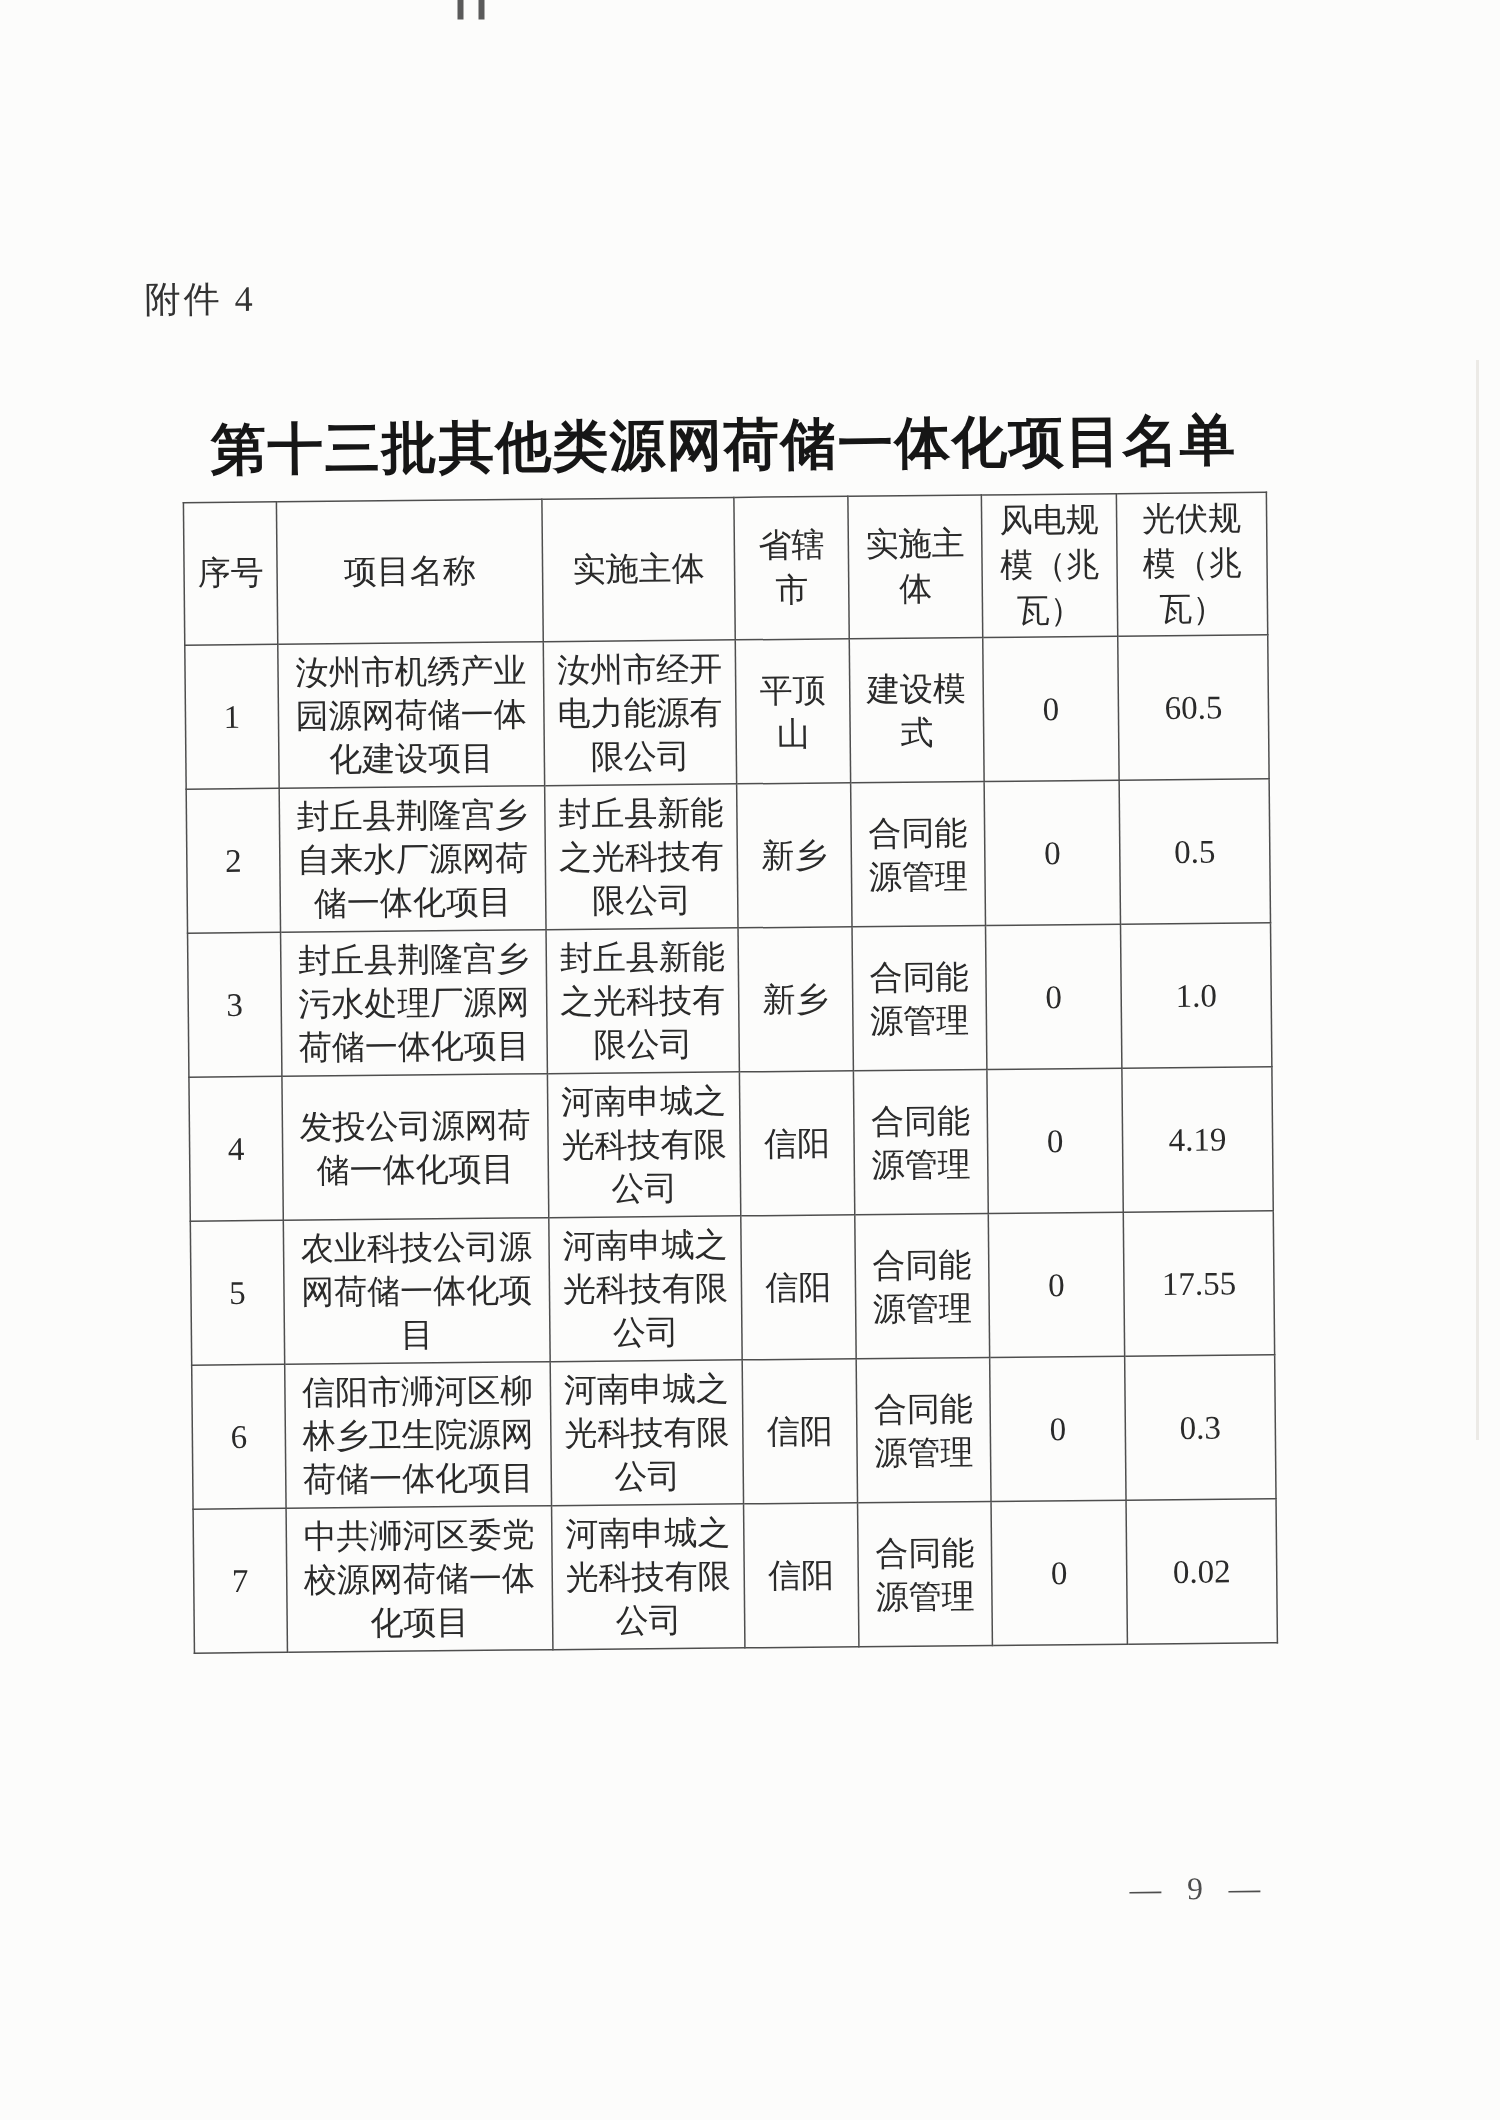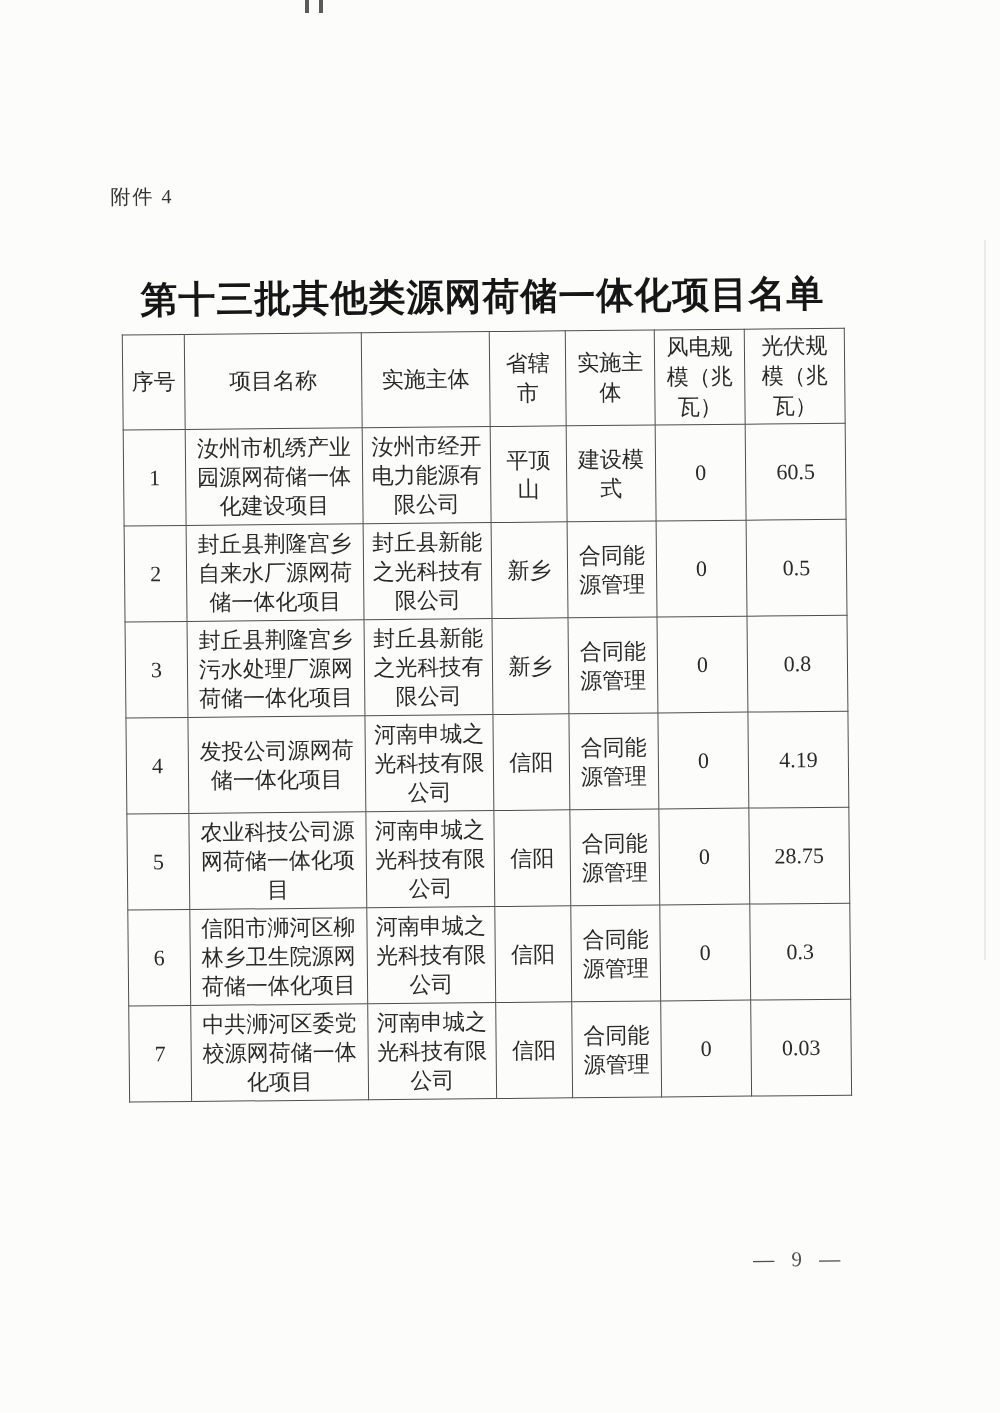--- a/index.html
+++ b/index.html
@@ -11,22 +11,22 @@
   
   .tick{position:absolute;top:0;width:4px;height:13px;background:#5a5a5a;}
   .tick.t1{left:305px;}
   .tick.t2{left:319px;}
   .scan-line{position:absolute;left:984px;top:240px;width:2px;height:720px;background:#eceae6;}
 
   
   .sheet{position:absolute;left:0;top:0;width:1000px;height:1413px;
          transform:rotate(-0.55deg);transform-origin:50% 40%;}
 
-  .attachment{position:absolute;left:114px;top:180px;
-              font-size:20px;color:#333;letter-spacing:2px;}
+  .attachment{position:absolute;left:100px;top:180px;
+              font-size:24px;color:#333;letter-spacing:2px;}
 
   .doc-title{position:absolute;left:110px;top:272px;width:750px;
              text-align:center;font-size:37px;font-weight:bold;color:#161616;
              letter-spacing:1px;white-space:nowrap;}
 
   table.projects{position:absolute;left:124px;top:331px;width:722px;
                  border-collapse:collapse;table-layout:fixed;}
   .projects col.c0{width:62px;}
   .projects col.c1{width:177px;}
   .projects col.c2{width:128px;}
@@ -99,56 +99,56 @@
           <td>0</td>
           <td>0.5</td>
         </tr>
         <tr>
           <td>3</td>
           <td>封丘县荆隆宫乡污水处理厂源网荷储一体化项目</td>
           <td>封丘县新能之光科技有限公司</td>
           <td>新乡</td>
           <td>合同能源管理</td>
           <td>0</td>
-          <td>0.8</td>
+          <td>1.0</td>
         </tr>
         <tr>
           <td>4</td>
           <td>发投公司源网荷储一体化项目</td>
           <td>河南申城之光科技有限公司</td>
           <td>信阳</td>
           <td>合同能源管理</td>
           <td>0</td>
           <td>4.19</td>
         </tr>
         <tr>
           <td>5</td>
           <td>农业科技公司源网荷储一体化项目</td>
           <td>河南申城之光科技有限公司</td>
           <td>信阳</td>
           <td>合同能源管理</td>
           <td>0</td>
-          <td>28.75</td>
+          <td>17.55</td>
         </tr>
         <tr>
           <td>6</td>
           <td>信阳市浉河区柳林乡卫生院源网荷储一体化项目</td>
           <td>河南申城之光科技有限公司</td>
           <td>信阳</td>
           <td>合同能源管理</td>
           <td>0</td>
           <td>0.3</td>
         </tr>
         <tr>
           <td>7</td>
           <td>中共浉河区委党校源网荷储一体化项目</td>
           <td>河南申城之光科技有限公司</td>
           <td>信阳</td>
           <td>合同能源管理</td>
           <td>0</td>
-          <td>0.03</td>
+          <td>0.02</td>
         </tr>
       </tbody>
   </table>
 
   <div class="footer-page">— 9 —</div>
 
 </div>
 
 </body></html>

